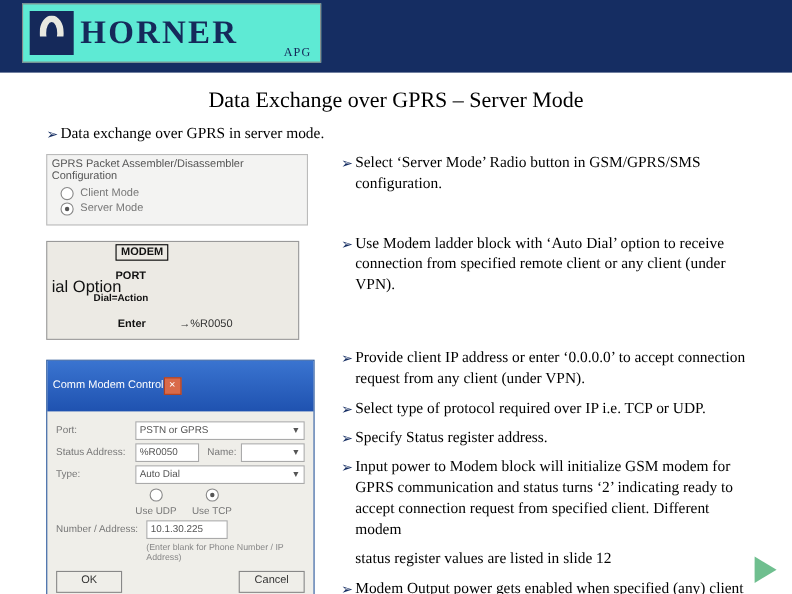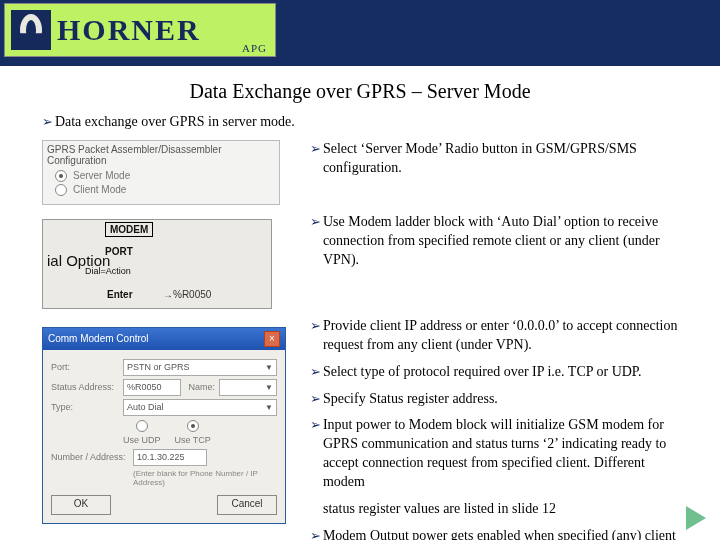--- a/index.html
+++ b/index.html
@@ -14,24 +14,24 @@
   }
   .header-bar {
     width: 100%;
     height: 66px;
     background: #152d62;
     position: relative;
   }
   .logo-box {
     position: absolute;
     top: 3px;
-    left: 4px;
+    left: 20px;
     width: 270px;
     height: 52px;
-    background: #bef264;
+    background: #5eead4;
     border: 1px solid #888;
     display: flex;
     align-items: center;
   }
   .logo-square {
     width: 40px;
     height: 40px;
     margin: 4px 6px;
     background: #15295a;
     position: relative;
@@ -124,37 +124,37 @@
     color: #111;
     position: relative;
   }
   .modem-block .hdr {
     position:absolute; top:2px; left:62px;
     border:1px solid #000; padding:1px 4px; background:#eceae4;
     font-weight:bold;
   }
   .modem-block .lbl1 { position:absolute; left:4px; top:32px; font-size:15px;}
   .modem-block .lbl2 { position:absolute; left:62px; top:26px; font-weight:bold;text-align:center;}
-  .modem-block .lbl3 { position:absolute; left:18px; top:46px; font-weight:normal; font-size:9px;padding-left:24px;}
+  .modem-block .lbl3 { position:absolute; left:18px; top:46px; font-weight:bold; font-size:9px;padding-left:24px;}
   .modem-block .status { position:absolute; left:64px; bottom:8px; font-weight:bold;}
   .modem-block .statusval { position:absolute; left:120px; bottom:8px; color:#333;}
   .comm-window {
     margin-top: 10px;
     width: 242px;
     border: 1px solid #2c5aa0;
     font-family: Tahoma, sans-serif;
     font-size: 9px;
     background: #efeee9;
   }
   .comm-title {
     background: linear-gradient(#3a74d0,#1f52b0);
     color: #fff;
-    padding: 3px 5px;
+    padding: 15px 5px;
     font-size: 10px;
-    display:flex; justify-content:space-between; align-items:center;
+    display:flex; justify-content:flex-start; align-items:center;
   }
   .comm-title .x {
     width:14px;height:14px;background:#d96a4a;color:#fff;
     font-size:10px;text-align:center;line-height:14px;border:1px solid #b04020;
   }
   .comm-body { padding: 6px 8px 8px 8px; color:#777;}
   .form-row { display:flex; align-items:center; margin:3px 0;}
   .form-row .flabel { width: 72px; color:#777;}
   .form-row .fctrl {
     flex:1; height:15px; background:#fff; border:1px solid #aaa;
@@ -198,26 +198,26 @@
   <div class="bullet-row">
     <span class="bullet-icon">➢</span>
     <span>Data exchange over GPRS in server mode.</span>
   </div>
 
   <div class="row">
     <div class="img-col">
       <div class="gprs-config">
         <div class="gprs-title">GPRS Packet Assembler/Disassembler Configuration</div>
         <div class="radio-row">
+          <span class="radio-dot"></span>
+          <span>Client Mode</span>
+        </div>
+        <div class="radio-row">
           <span class="radio-dot sel"></span>
           <span>Server Mode</span>
-        </div>
-        <div class="radio-row">
-          <span class="radio-dot"></span>
-          <span>Client Mode</span>
         </div>
       </div>
     </div>
     <div class="text-col">
       <div class="bullet-row">
         <span class="bullet-icon">➢</span>
         <span>Select ‘Server Mode’ Radio button in GSM/GPRS/SMS configuration.</span>
       </div>
     </div>
   </div>

